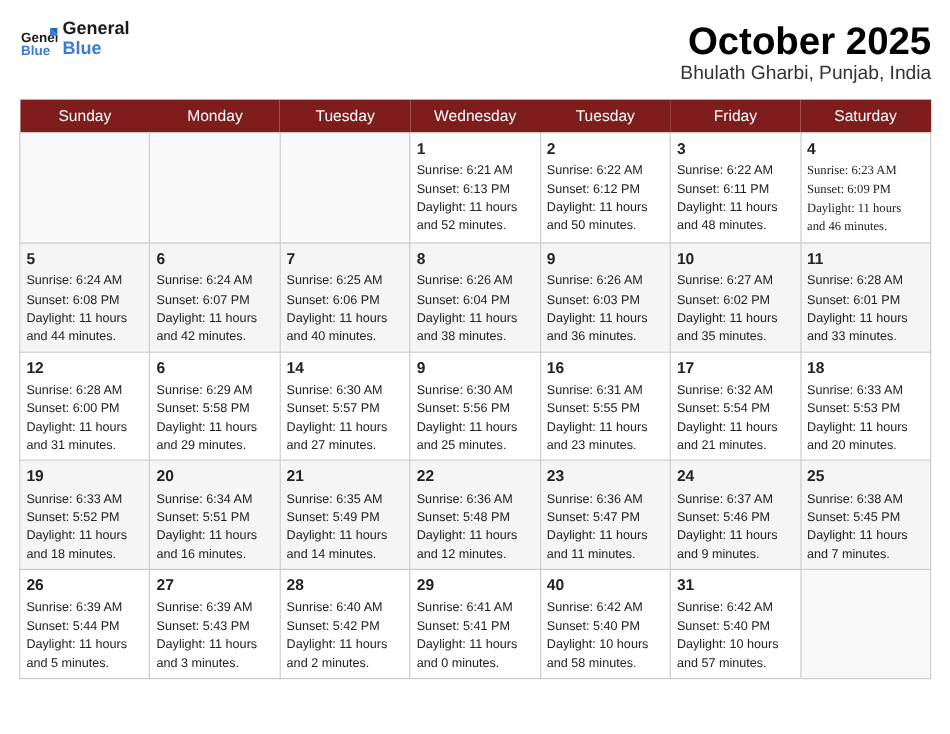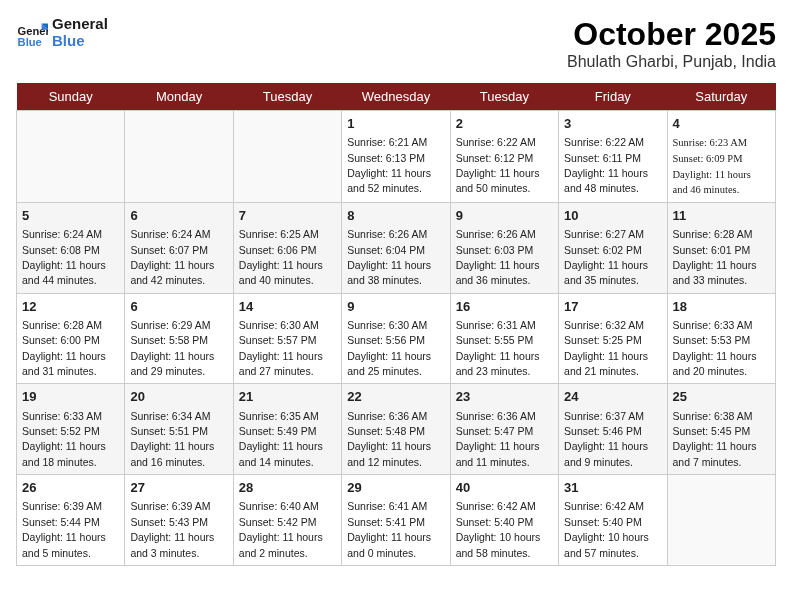--- a/index.html
+++ b/index.html
@@ -182,21 +182,21 @@
 and 27 minutes.</span></td>
         <td><span class="day-num">9</span><span class="day-info" style="white-space: pre-line;">Sunrise: 6:30 AM
 Sunset: 5:56 PM
 Daylight: 11 hours
 and 25 minutes.</span></td>
         <td><span class="day-num">16</span><span class="day-info" style="white-space: pre-line;">Sunrise: 6:31 AM
 Sunset: 5:55 PM
 Daylight: 11 hours
 and 23 minutes.</span></td>
         <td><span class="day-num">17</span><span class="day-info" style="white-space: pre-line;">Sunrise: 6:32 AM
-Sunset: 5:25 PM
+Sunset: 5:54 PM
 Daylight: 11 hours
 and 21 minutes.</span></td>
         <td><span class="day-num">18</span><span class="day-info" style="white-space: pre-line;">Sunrise: 6:33 AM
 Sunset: 5:53 PM
 Daylight: 11 hours
 and 20 minutes.</span></td>
       </tr>
       <tr>
         <td><span class="day-num">19</span><span class="day-info" style="white-space: pre-line;">Sunrise: 6:33 AM
 Sunset: 5:52 PM

